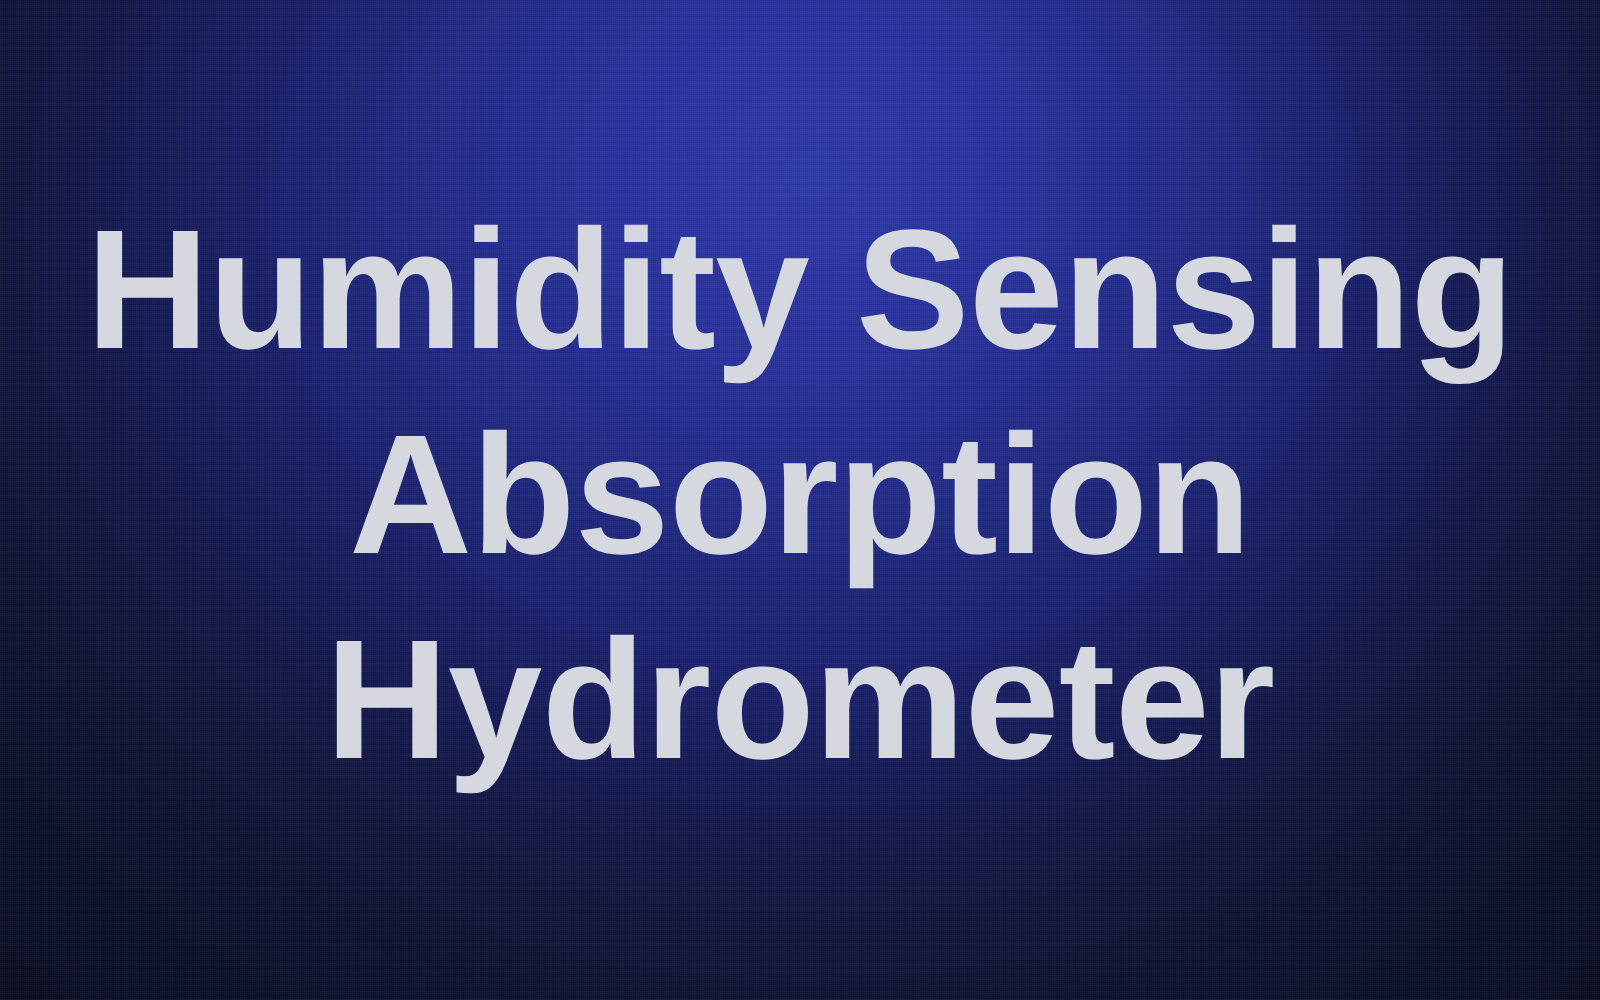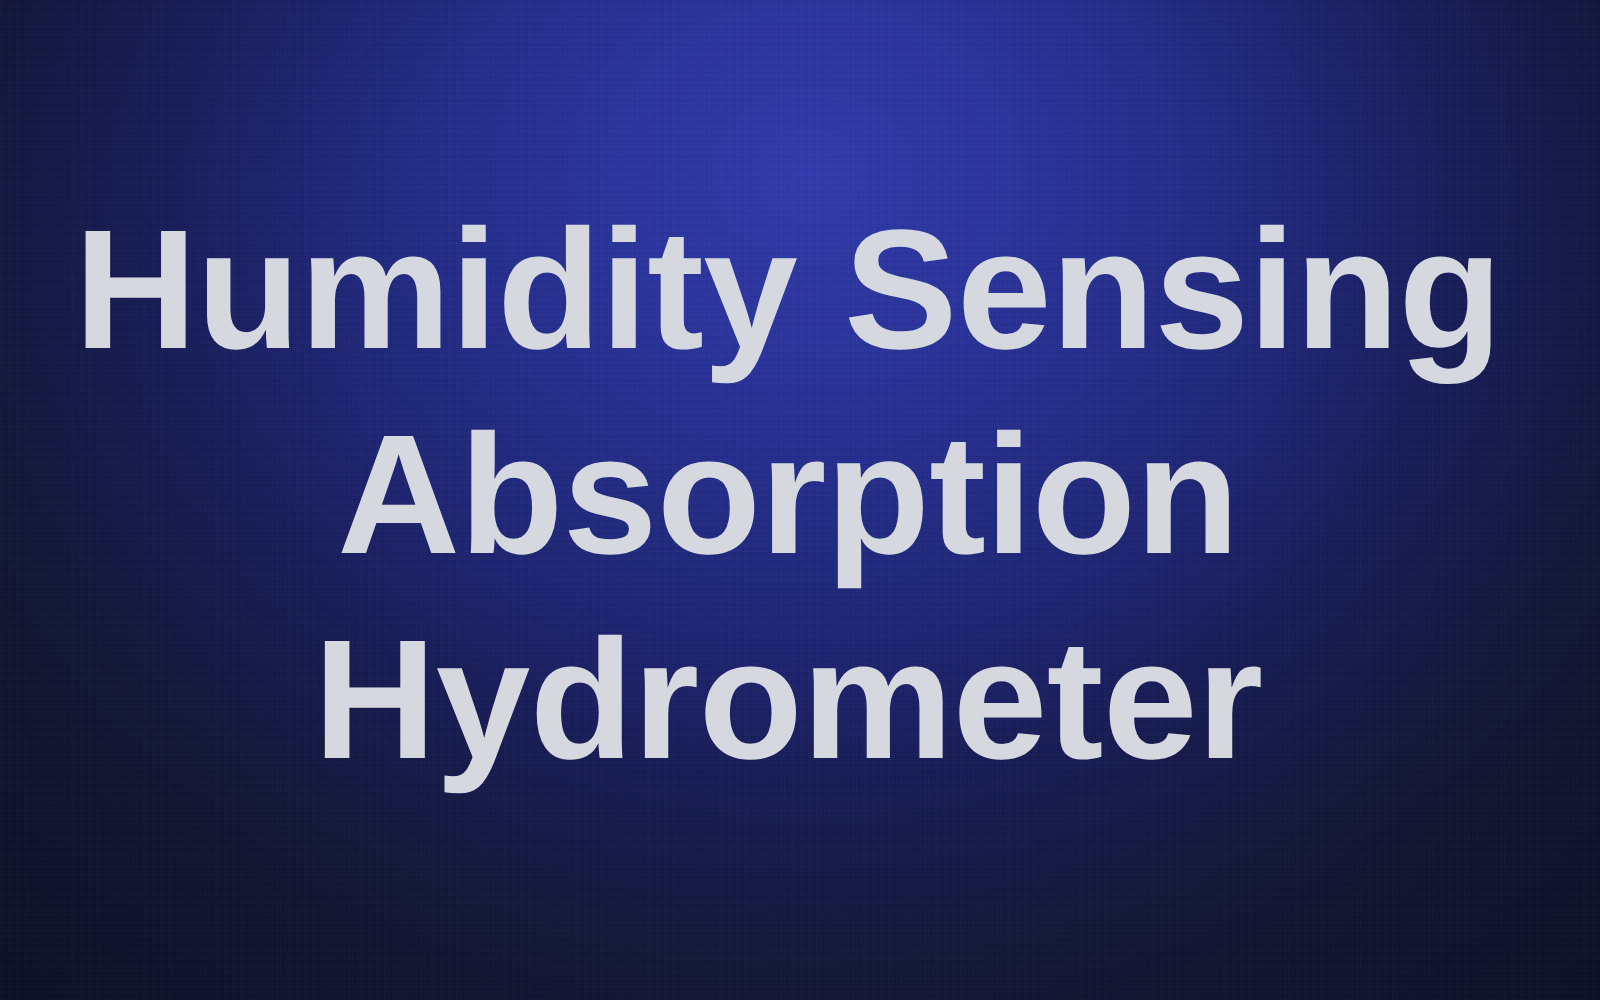--- a/index.html
+++ b/index.html
@@ -102,21 +102,21 @@
   }
 
   #title-block {
     position: absolute;
     left: 0;
     top: 0;
     width: 1600px;
     height: 972px;
     display: flex;
     flex-direction: column;
-    align-items: flex-end;
+    align-items: center;
     justify-content: center;
   }
 
   #title-lines {
     position: relative;
     width: 1624px;           
     text-align: center;
     margin-top: 18px;
   }
 

